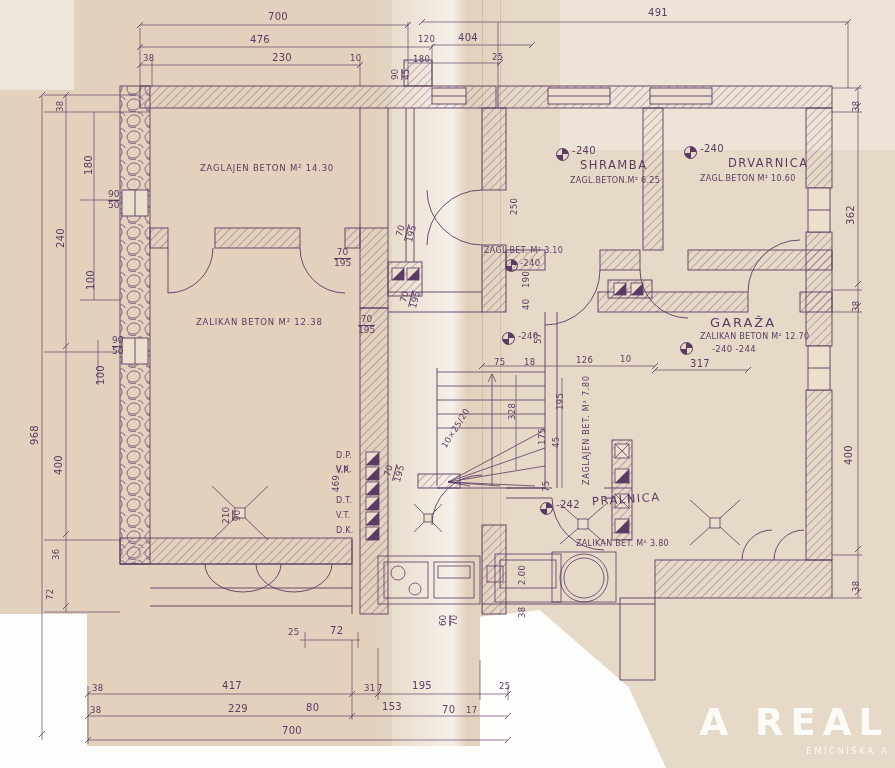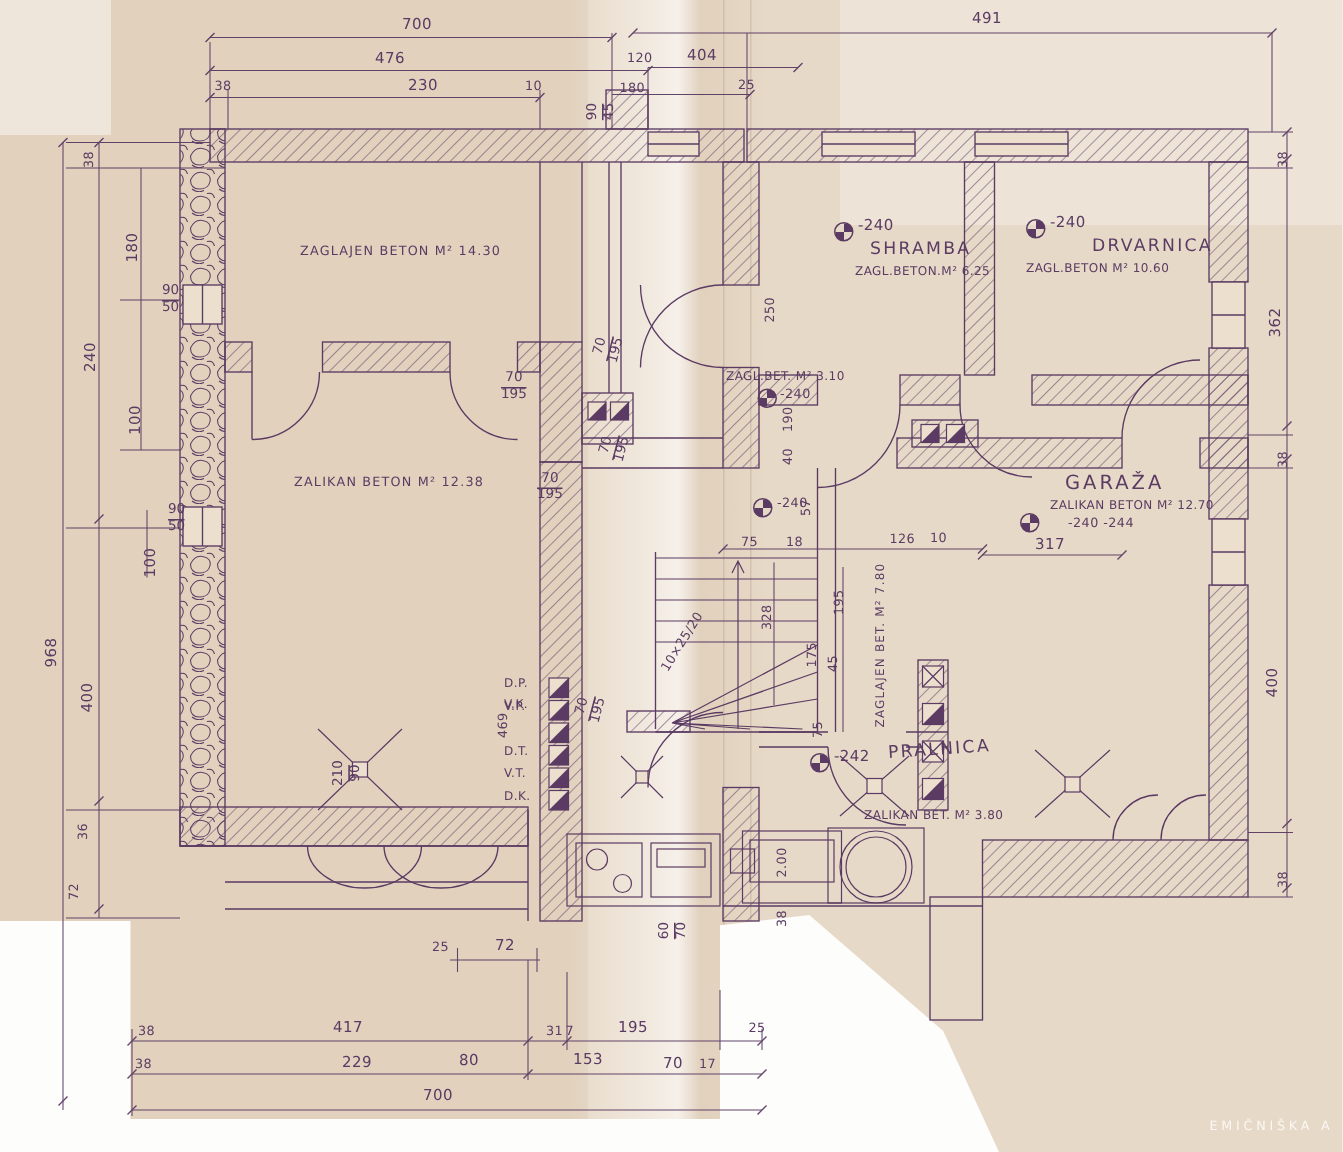--- a/index.html
+++ b/index.html
@@ -295,21 +295,21 @@
   <span class="lbl sm" style="left:196px;top:318px;letter-spacing:.8px">ZALIKAN BETON M² 12.38</span>
 
   <span class="mark" style="left:556px;top:148px"></span>
   <span class="lbl" style="left:572px;top:146px">-240</span>
   <span class="lbl rn" style="left:580px;top:160px">SHRAMBA</span>
   <span class="lbl xs" style="left:570px;top:177px">ZAGL.BETON.M² 6.25</span>
 
   <span class="mark" style="left:684px;top:146px"></span>
   <span class="lbl" style="left:700px;top:144px">-240</span>
   <span class="lbl rn" style="left:728px;top:158px">DRVARNICA</span>
-  <span class="lbl xs" style="left:684px;top:175px">ZAGL.BETON M² 10.60</span>
+  <span class="lbl xs" style="left:700px;top:175px">ZAGL.BETON M² 10.60</span>
 
   <span class="lbl xs" style="left:484px;top:247px">ZAGL.BET. M² 3.10</span>
   <span class="mark" style="left:505px;top:259px"></span>
   <span class="lbl sm" style="left:520px;top:259px">-240</span>
   <span class="mark" style="left:502px;top:332px"></span>
   <span class="lbl sm" style="left:518px;top:332px">-240</span>
 
   <span class="lbl big" style="left:710px;top:316px">GARAŽA</span>
   <span class="lbl xs" style="left:700px;top:333px">ZALIKAN BETON M² 12.70</span>
   <span class="lbl sm" style="left:712px;top:345px">-240 -244</span>
@@ -342,21 +342,21 @@
   <span class="frac rv" style="left:386px;top:462px">
       <span>70</span>
       <span>195</span>
     </span>
 
   <span class="lbl sm r" style="left:522px;top:288px">190</span>
   <span class="lbl sm r" style="left:522px;top:310px">40</span>
   <span class="lbl sm r" style="left:534px;top:344px">57</span>
   <span class="lbl sm" style="left:494px;top:358px">75</span>
   <span class="lbl sm" style="left:524px;top:358px">18</span>
-  <span class="lbl sm" style="left:593px;top:356px">126</span>
+  <span class="lbl sm" style="left:576px;top:356px">126</span>
   <span class="lbl sm" style="left:620px;top:355px">10</span>
   <span class="lbl sm r" style="left:508px;top:420px">328</span>
   <span class="lbl sm r" style="left:556px;top:410px">195</span>
   <span class="lbl sm r" style="left:538px;top:445px">175</span>
   <span class="lbl sm r" style="left:552px;top:448px">45</span>
   <span class="lbl sm r" style="left:542px;top:492px">75</span>
   <span class="lbl sm r" style="left:332px;top:492px">469</span>
   <span class="lbl sm r" style="left:518px;top:585px">2.00</span>
   <span class="lbl sm r" style="left:510px;top:215px">250</span>
   <span class="frac rq sm" style="left:224px;top:505px">
@@ -366,16 +366,17 @@
   <span class="lbl sm" style="left:440px;top:445px;transform:rotate(-58deg);transform-origin:0 0">10×25/20</span>
 
   <span class="lbl xs" style="left:336px;top:452px">D.P.</span>
   <span class="lbl xs" style="left:336px;top:467px">V.P.</span>
   <span class="lbl xs" style="left:336px;top:466px">V.K.</span>
   <span class="lbl xs" style="left:336px;top:497px">D.T.</span>
   <span class="lbl xs" style="left:336px;top:512px">V.T.</span>
   <span class="lbl xs" style="left:336px;top:527px">D.K.</span>
 
   <div class="wm">
+    <div class="l1">A REAL</div>
     <div class="l2">EMIČNIŠKA A</div>
   </div>
 
 </div>
 
 </body></html>

